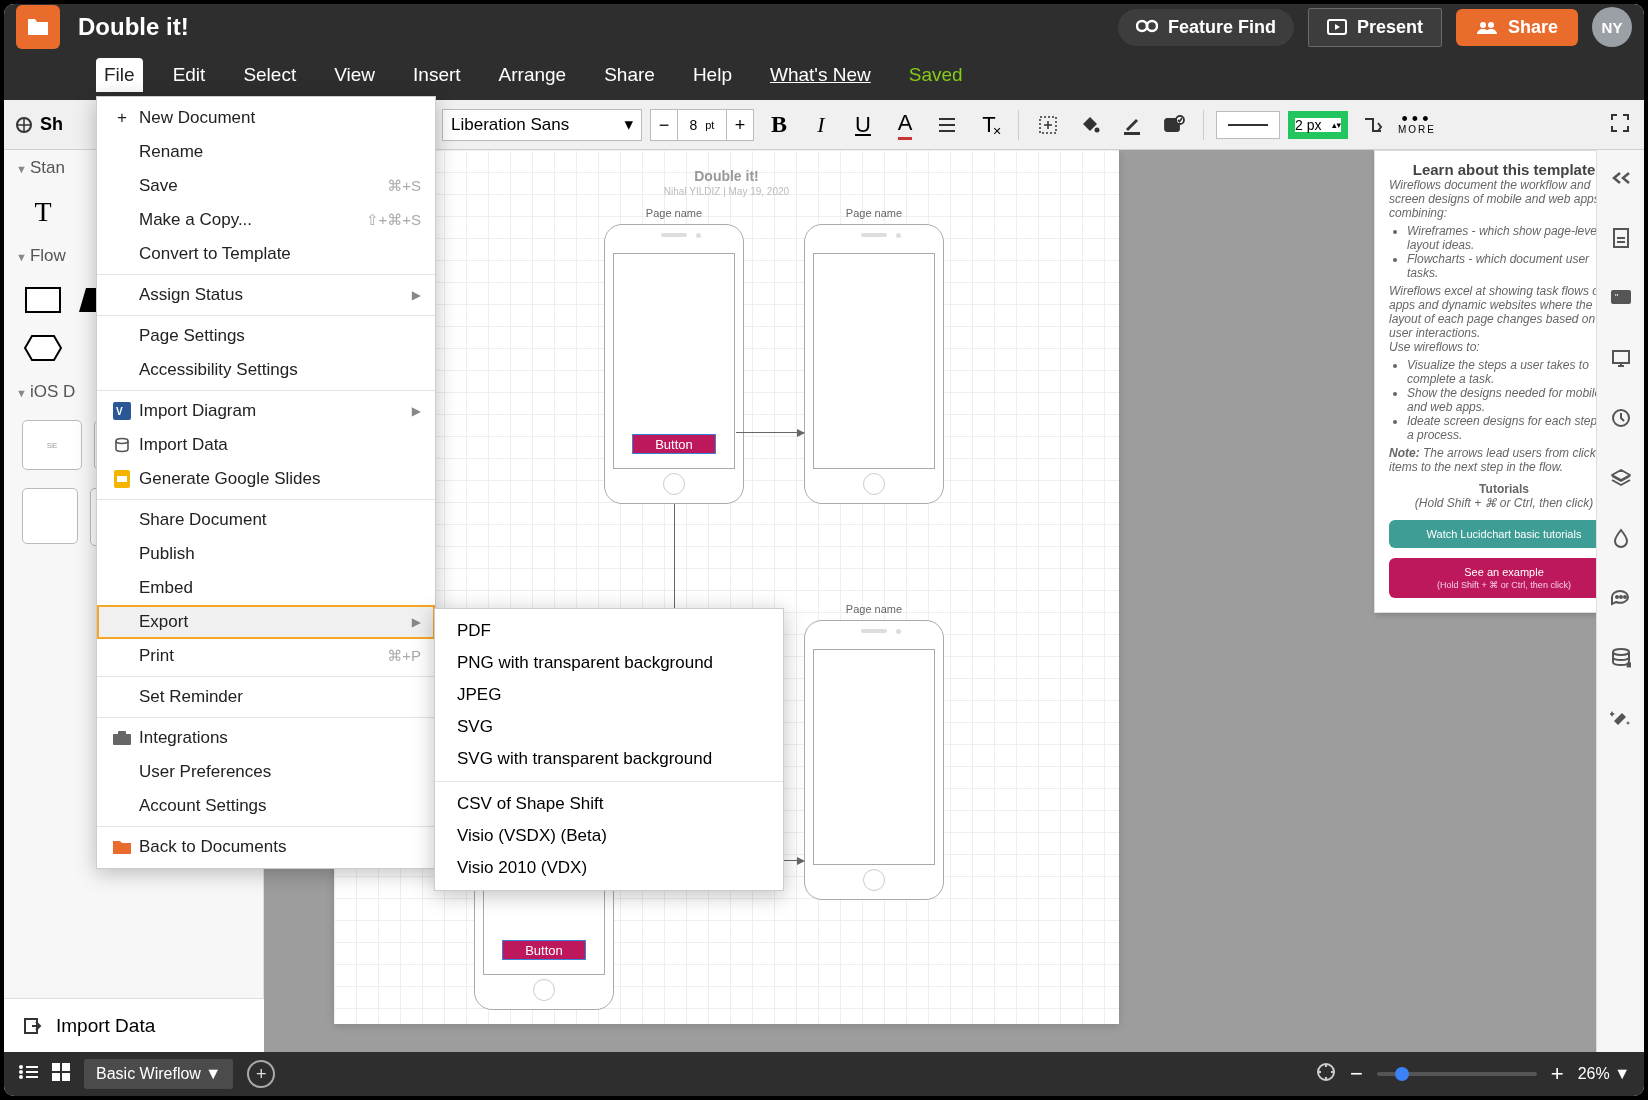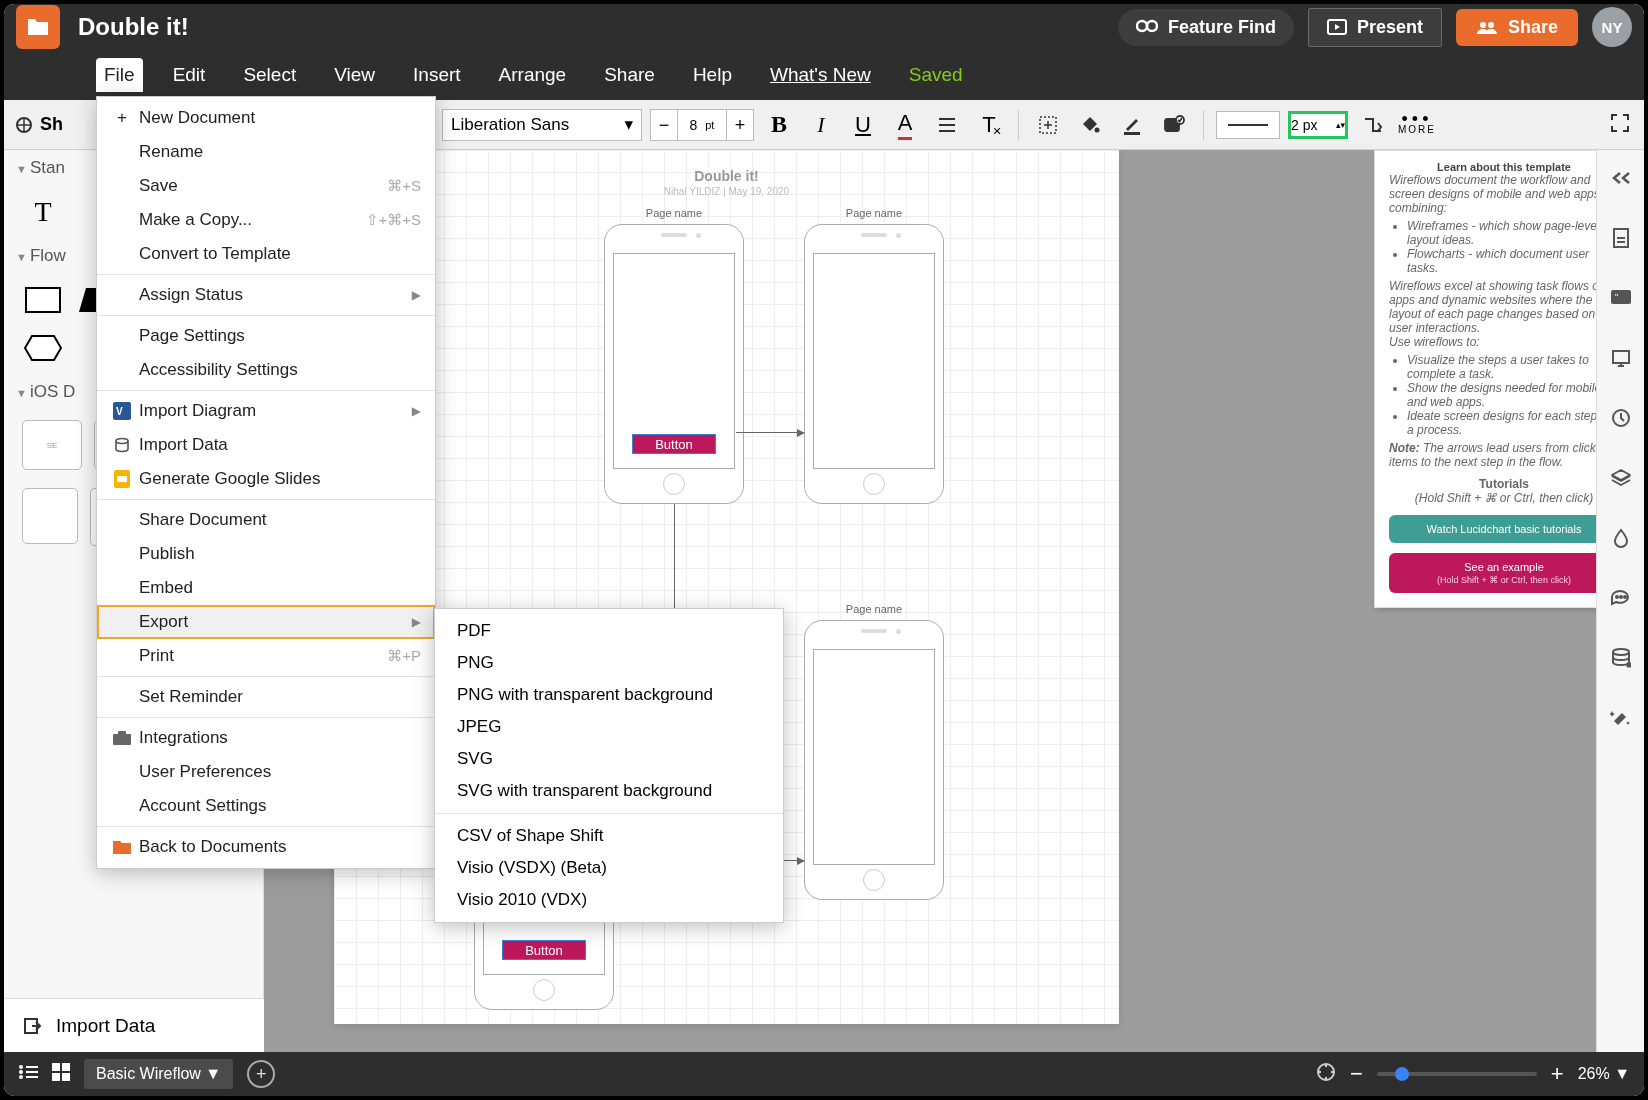--- a/index.html
+++ b/index.html
@@ -28,21 +28,21 @@
 .tb-sep { width: 1px; height: 30px; background: #ccc; margin: 0 4px; }
 .font-sel { width: 200px; height: 32px; border: 1px solid #bbb; background: #fff; font-size: 17px; padding: 0 8px; display: flex; align-items: center; justify-content: space-between; cursor: pointer; }
 .size-group { display: flex; align-items: center; }
 .size-btn { width: 28px; height: 32px; border: 1px solid #bbb; background: #fff; font-size: 18px; text-align: center; line-height: 30px; cursor: pointer; }
 .size-val { width: 48px; height: 32px; border: 1px solid #bbb; border-left: none; border-right: none; background: #fff; font-size: 14px; display: flex; align-items: center; justify-content: center; gap: 2px; }
 .tb-icon { width: 34px; height: 34px; display: flex; align-items: center; justify-content: center; cursor: pointer; font-size: 22px; }
 .tb-icon.bold { font-weight: 900; font-family: "Times New Roman", serif; font-size: 24px; }
 .tb-icon.italic { font-style: italic; font-family: "Times New Roman", serif; }
 .tb-icon.underline { text-decoration: underline; }
 .line-sel { width: 64px; height: 28px; border: 1px solid #bbb; background: #fff; cursor: pointer; display:flex;align-items:center;justify-content:center;}
-.px-sel { width: 60px; height: 28px; border: 3px solid #22c55e; background: #fff; font-size: 14px; display:flex;align-items:center;justify-content:space-between;cursor: pointer; }
+.px-sel { width: 60px; height: 28px; border: 7px solid #22c55e; background: #fff; font-size: 14px; display:flex;align-items:center;justify-content:space-between;cursor: pointer; }
 .more { display: flex; flex-direction: column; align-items: center; font-size: 10px; letter-spacing: 2px; cursor:pointer; }
 .more .dots { font-size: 18px; line-height: 10px; letter-spacing: 4px; }
 .expand-ic { position: absolute; right: 14px; cursor:pointer; }
 
 
 .body { position: absolute; top: 146px; bottom: 44px; left: 0; right: 0; display: flex; }
 .left-panel { width: 260px; background: #f7f7f7; border-right: 1px solid #ddd; overflow: hidden; }
 .lp-sec { padding: 8px 12px; font-size: 17px; color: #555; cursor:pointer;}
 .lp-sec::before { content: "▼ "; font-size: 11px; color: #888; }
 .shape-grid { display: flex; flex-wrap: wrap; gap: 12px; padding: 8px 18px; }
@@ -65,21 +65,21 @@
 .decision .diam { width:42px; height:42px; border:1px solid #3b82d6; background:#fff; transform:rotate(45deg); margin:9px;}
 .decision .lab { position:absolute; top:50%; left:50%; transform:translate(-50%,-50%); font-size:9px; color:#555;}
 .no-lbl{position:absolute;font-size:10px;color:#666;}
 .arrow-h { position:absolute; height:0; border-top:1px solid #666;}
 .arrow-h::after{content:"";position:absolute;right:-1px;top:-4px;border-left:8px solid #666;border-top:4px solid transparent;border-bottom:4px solid transparent;}
 .arrow-v { position:absolute; width:0; border-left:1px solid #666;}
 .arrow-v::after{content:"";position:absolute;left:-4px;top:-1px;border-bottom:8px solid #666;border-left:4px solid transparent;border-right:4px solid transparent;}
 
 
 .info-card { position:absolute; right:10px; top:0; width:260px; background:#fff; border:1px solid #ddd; box-shadow:2px 2px 6px rgba(0,0,0,.18); padding:10px 14px; font-size:12px; color:#666; }
-.info-card h4{ font-size:11px; font-weight:700; color:#444; text-align:center;}
+.info-card h4{ font-size:15px; font-weight:700; color:#444; text-align:center;}
 .info-card em{font-style:italic;}
 .info-card ul{padding-left:18px; margin:4px 0;}
 .info-card .tut-btn{display:block;margin:10px auto 4px;padding:8px 10px;background:#3e9d94;color:#fff;border-radius:6px;font-size:11px;text-align:center;cursor:pointer; position:relative;}
 .info-card .tut-btn.blue{background:#be185d;}
 .info-card .tut-sub{font-size:9px;opacity:.8;}
 .cursor-hand{position:absolute;right:-6px;bottom:-6px;font-size:22px;}
 
 
 .file-menu { position:absolute; left:92px; top:92px; width:340px; background:#fff; border:1px solid #ccc; box-shadow:0 4px 20px rgba(0,0,0,.25); z-index:50; padding:4px 0;}
 .fm-item { display:flex; align-items:center; height:34px; padding:0 14px; font-size:17px; color:#222; cursor:pointer; position:relative;}
@@ -550,21 +550,20 @@
           <svg width="18" height="14" fill="#ea6c2c">
             <path d="M0 1h7l2 2h9v11H0z"></path>
           </svg>
         </span>
         <span>Back to Documents</span>
       </div>
 </div>
 
 <div class="sub-menu">
   <div class="sm">PDF</div>
-  <div class="sm">PNG</div>
   <div class="sm">PNG with transparent background</div>
   <div class="sm">JPEG</div>
   <div class="sm">SVG</div>
   <div class="sm">SVG with transparent background</div>
   <div class="sm-sep"></div>
   <div class="sm">CSV of Shape Shift</div>
   <div class="sm">Visio (VSDX) (Beta)</div>
   <div class="sm">Visio 2010 (VDX)</div>
 </div>
 

